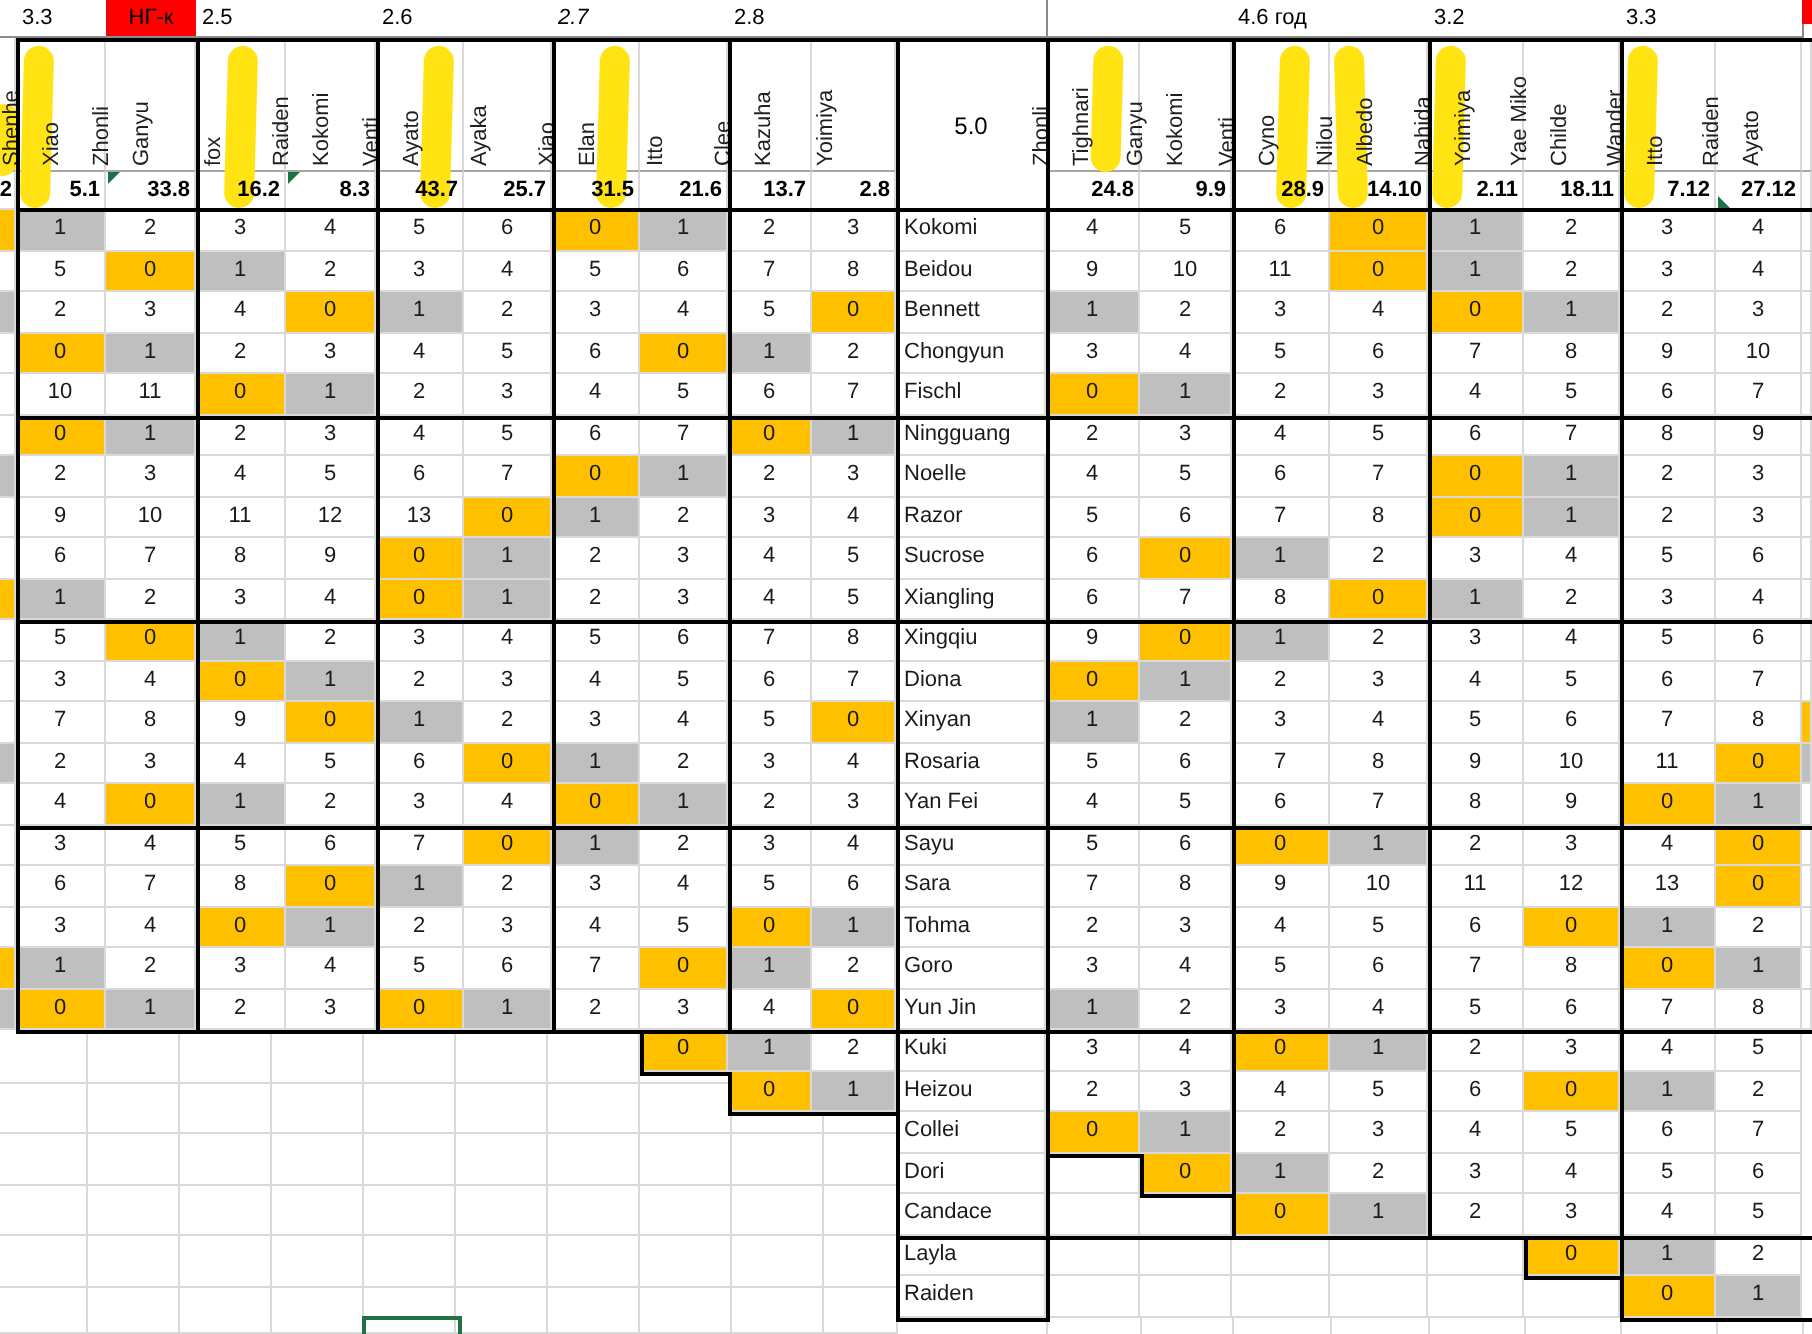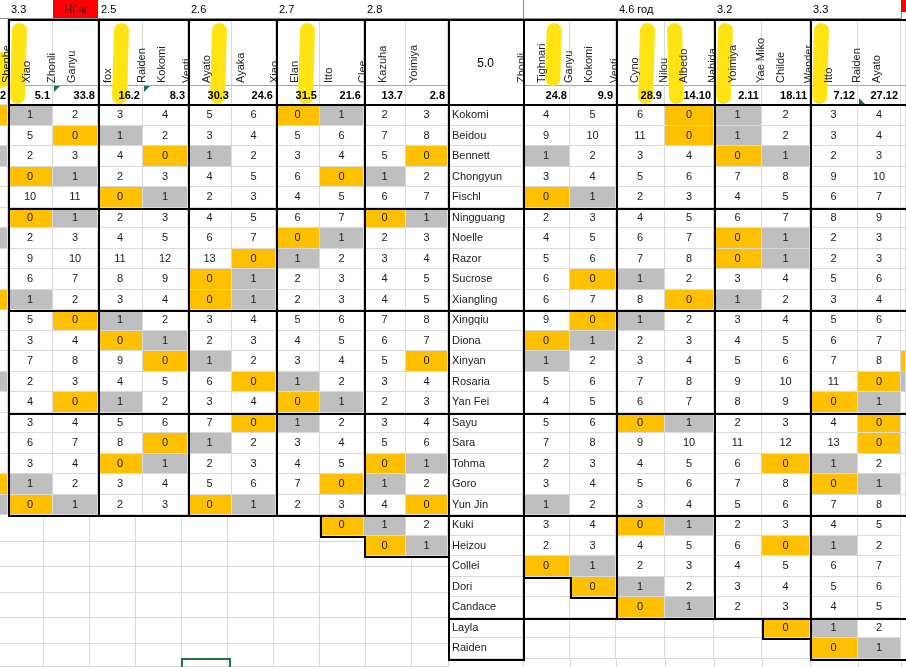--- a/index.html
+++ b/index.html
@@ -63,21 +63,21 @@
     <div class="gline" style="left: 810px; top: 658.5px; width: 1px; height: 9px;"></div>
     <div class="gline" style="left: 858px; top: 658.5px; width: 1px; height: 9px;"></div>
     <div class="gline" style="left: 901px; top: 658.5px; width: 1px; height: 9px;"></div>
     <div class="vercell" style="left: 0px; top: 0px; width: 9px; height: 19px;"></div>
     <div class="vercell" style="left: 8px; top: 0px; width: 46px; height: 19px;">3.3</div>
     <div class="vercell" style="left: 53px; top: 0px; width: 46px; height: 19px; background: rgb(255, 0, 0); justify-content: center; padding-left: 0px;">НГ-к</div>
     <div class="vercell" style="left: 98px; top: 0px; width: 46px; height: 19px;">2.5</div>
     <div class="vercell" style="left: 143px; top: 0px; width: 46px; height: 19px;"></div>
     <div class="vercell" style="left: 188px; top: 0px; width: 45px; height: 19px;">2.6</div>
     <div class="vercell" style="left: 232px; top: 0px; width: 45px; height: 19px;"></div>
-    <div class="vercell" style="left: 276px; top: 0px; width: 45px; height: 19px;">2.7</div>
+    <div class="vercell" style="left: 276px; top: 0px; width: 45px; height: 19px; font-style: italic;">2.7</div>
     <div class="vercell" style="left: 320px; top: 0px; width: 45px; height: 19px;"></div>
     <div class="vercell" style="left: 364px; top: 0px; width: 43px; height: 19px;">2.8</div>
     <div class="vercell" style="left: 406px; top: 0px; width: 43px; height: 19px;"></div>
     <div class="vercell" style="left: 523px; top: 0px; width: 48px; height: 19px;"></div>
     <div class="vercell" style="left: 570px; top: 0px; width: 47px; height: 19px;"></div>
     <div class="vercell" style="left: 616px; top: 0px; width: 50px; height: 19px;">4.6 год</div>
     <div class="vercell" style="left: 665px; top: 0px; width: 50px; height: 19px;"></div>
     <div class="vercell" style="left: 714px; top: 0px; width: 49px; height: 19px;">3.2</div>
     <div class="vercell" style="left: 762px; top: 0px; width: 49px; height: 19px;"></div>
     <div class="vercell" style="left: 810px; top: 0px; width: 49px; height: 19px;">3.3</div>
@@ -163,22 +163,22 @@
     <div class="vname" style="left: 767px; top: 69px; width: 14px; height: 14px;">Yae Miko</div>
     <div class="vname" style="left: 787px; top: 69px; width: 14px; height: 14px;">Childe</div>
     <div class="vname" style="left: 815px; top: 69px; width: 14px; height: 14px;">Wander</div>
     <div class="vname" style="left: 835px; top: 69px; width: 14px; height: 14px;">Itto</div>
     <div class="vname" style="left: 863px; top: 69px; width: 14px; height: 14px;">Raiden</div>
     <div class="vname" style="left: 883px; top: 69px; width: 14px; height: 14px;">Ayato</div>
     <div class="abs" style="left: 8px; top: 85px; width: 42px; height: 20px; display: flex; align-items: center; justify-content: flex-end; font-size: 11px; font-weight: bold; color: rgb(0, 0, 0); z-index: 5;">5.1</div>
     <div class="abs" style="left: 53px; top: 85px; width: 42px; height: 20px; display: flex; align-items: center; justify-content: flex-end; font-size: 11px; font-weight: bold; color: rgb(0, 0, 0); z-index: 5;">33.8</div>
     <div class="abs" style="left: 98px; top: 85px; width: 42px; height: 20px; display: flex; align-items: center; justify-content: flex-end; font-size: 11px; font-weight: bold; color: rgb(0, 0, 0); z-index: 5;">16.2</div>
     <div class="abs" style="left: 143px; top: 85px; width: 42px; height: 20px; display: flex; align-items: center; justify-content: flex-end; font-size: 11px; font-weight: bold; color: rgb(0, 0, 0); z-index: 5;">8.3</div>
-    <div class="abs" style="left: 188px; top: 85px; width: 41px; height: 20px; display: flex; align-items: center; justify-content: flex-end; font-size: 11px; font-weight: bold; color: rgb(0, 0, 0); z-index: 5;">30.3</div>
-    <div class="abs" style="left: 232px; top: 85px; width: 41px; height: 20px; display: flex; align-items: center; justify-content: flex-end; font-size: 11px; font-weight: bold; color: rgb(0, 0, 0); z-index: 5;">24.6</div>
+    <div class="abs" style="left: 188px; top: 85px; width: 41px; height: 20px; display: flex; align-items: center; justify-content: flex-end; font-size: 11px; font-weight: bold; color: rgb(0, 0, 0); z-index: 5;">43.7</div>
+    <div class="abs" style="left: 232px; top: 85px; width: 41px; height: 20px; display: flex; align-items: center; justify-content: flex-end; font-size: 11px; font-weight: bold; color: rgb(0, 0, 0); z-index: 5;">25.7</div>
     <div class="abs" style="left: 276px; top: 85px; width: 41px; height: 20px; display: flex; align-items: center; justify-content: flex-end; font-size: 11px; font-weight: bold; color: rgb(0, 0, 0); z-index: 5;">31.5</div>
     <div class="abs" style="left: 320px; top: 85px; width: 41px; height: 20px; display: flex; align-items: center; justify-content: flex-end; font-size: 11px; font-weight: bold; color: rgb(0, 0, 0); z-index: 5;">21.6</div>
     <div class="abs" style="left: 364px; top: 85px; width: 39px; height: 20px; display: flex; align-items: center; justify-content: flex-end; font-size: 11px; font-weight: bold; color: rgb(0, 0, 0); z-index: 5;">13.7</div>
     <div class="abs" style="left: 406px; top: 85px; width: 39px; height: 20px; display: flex; align-items: center; justify-content: flex-end; font-size: 11px; font-weight: bold; color: rgb(0, 0, 0); z-index: 5;">2.8</div>
     <div class="abs" style="left: 523px; top: 85px; width: 44px; height: 20px; display: flex; align-items: center; justify-content: flex-end; font-size: 11px; font-weight: bold; color: rgb(0, 0, 0); z-index: 5;">24.8</div>
     <div class="abs" style="left: 570px; top: 85px; width: 43px; height: 20px; display: flex; align-items: center; justify-content: flex-end; font-size: 11px; font-weight: bold; color: rgb(0, 0, 0); z-index: 5;">9.9</div>
     <div class="abs" style="left: 616px; top: 85px; width: 46px; height: 20px; display: flex; align-items: center; justify-content: flex-end; font-size: 11px; font-weight: bold; color: rgb(0, 0, 0); z-index: 5;">28.9</div>
     <div class="abs" style="left: 665px; top: 85px; width: 46px; height: 20px; display: flex; align-items: center; justify-content: flex-end; font-size: 11px; font-weight: bold; color: rgb(0, 0, 0); z-index: 5;">14.10</div>
     <div class="abs" style="left: 714px; top: 85px; width: 45px; height: 20px; display: flex; align-items: center; justify-content: flex-end; font-size: 11px; font-weight: bold; color: rgb(0, 0, 0); z-index: 5;">2.11</div>
     <div class="abs" style="left: 762px; top: 85px; width: 45px; height: 20px; display: flex; align-items: center; justify-content: flex-end; font-size: 11px; font-weight: bold; color: rgb(0, 0, 0); z-index: 5;">18.11</div>

